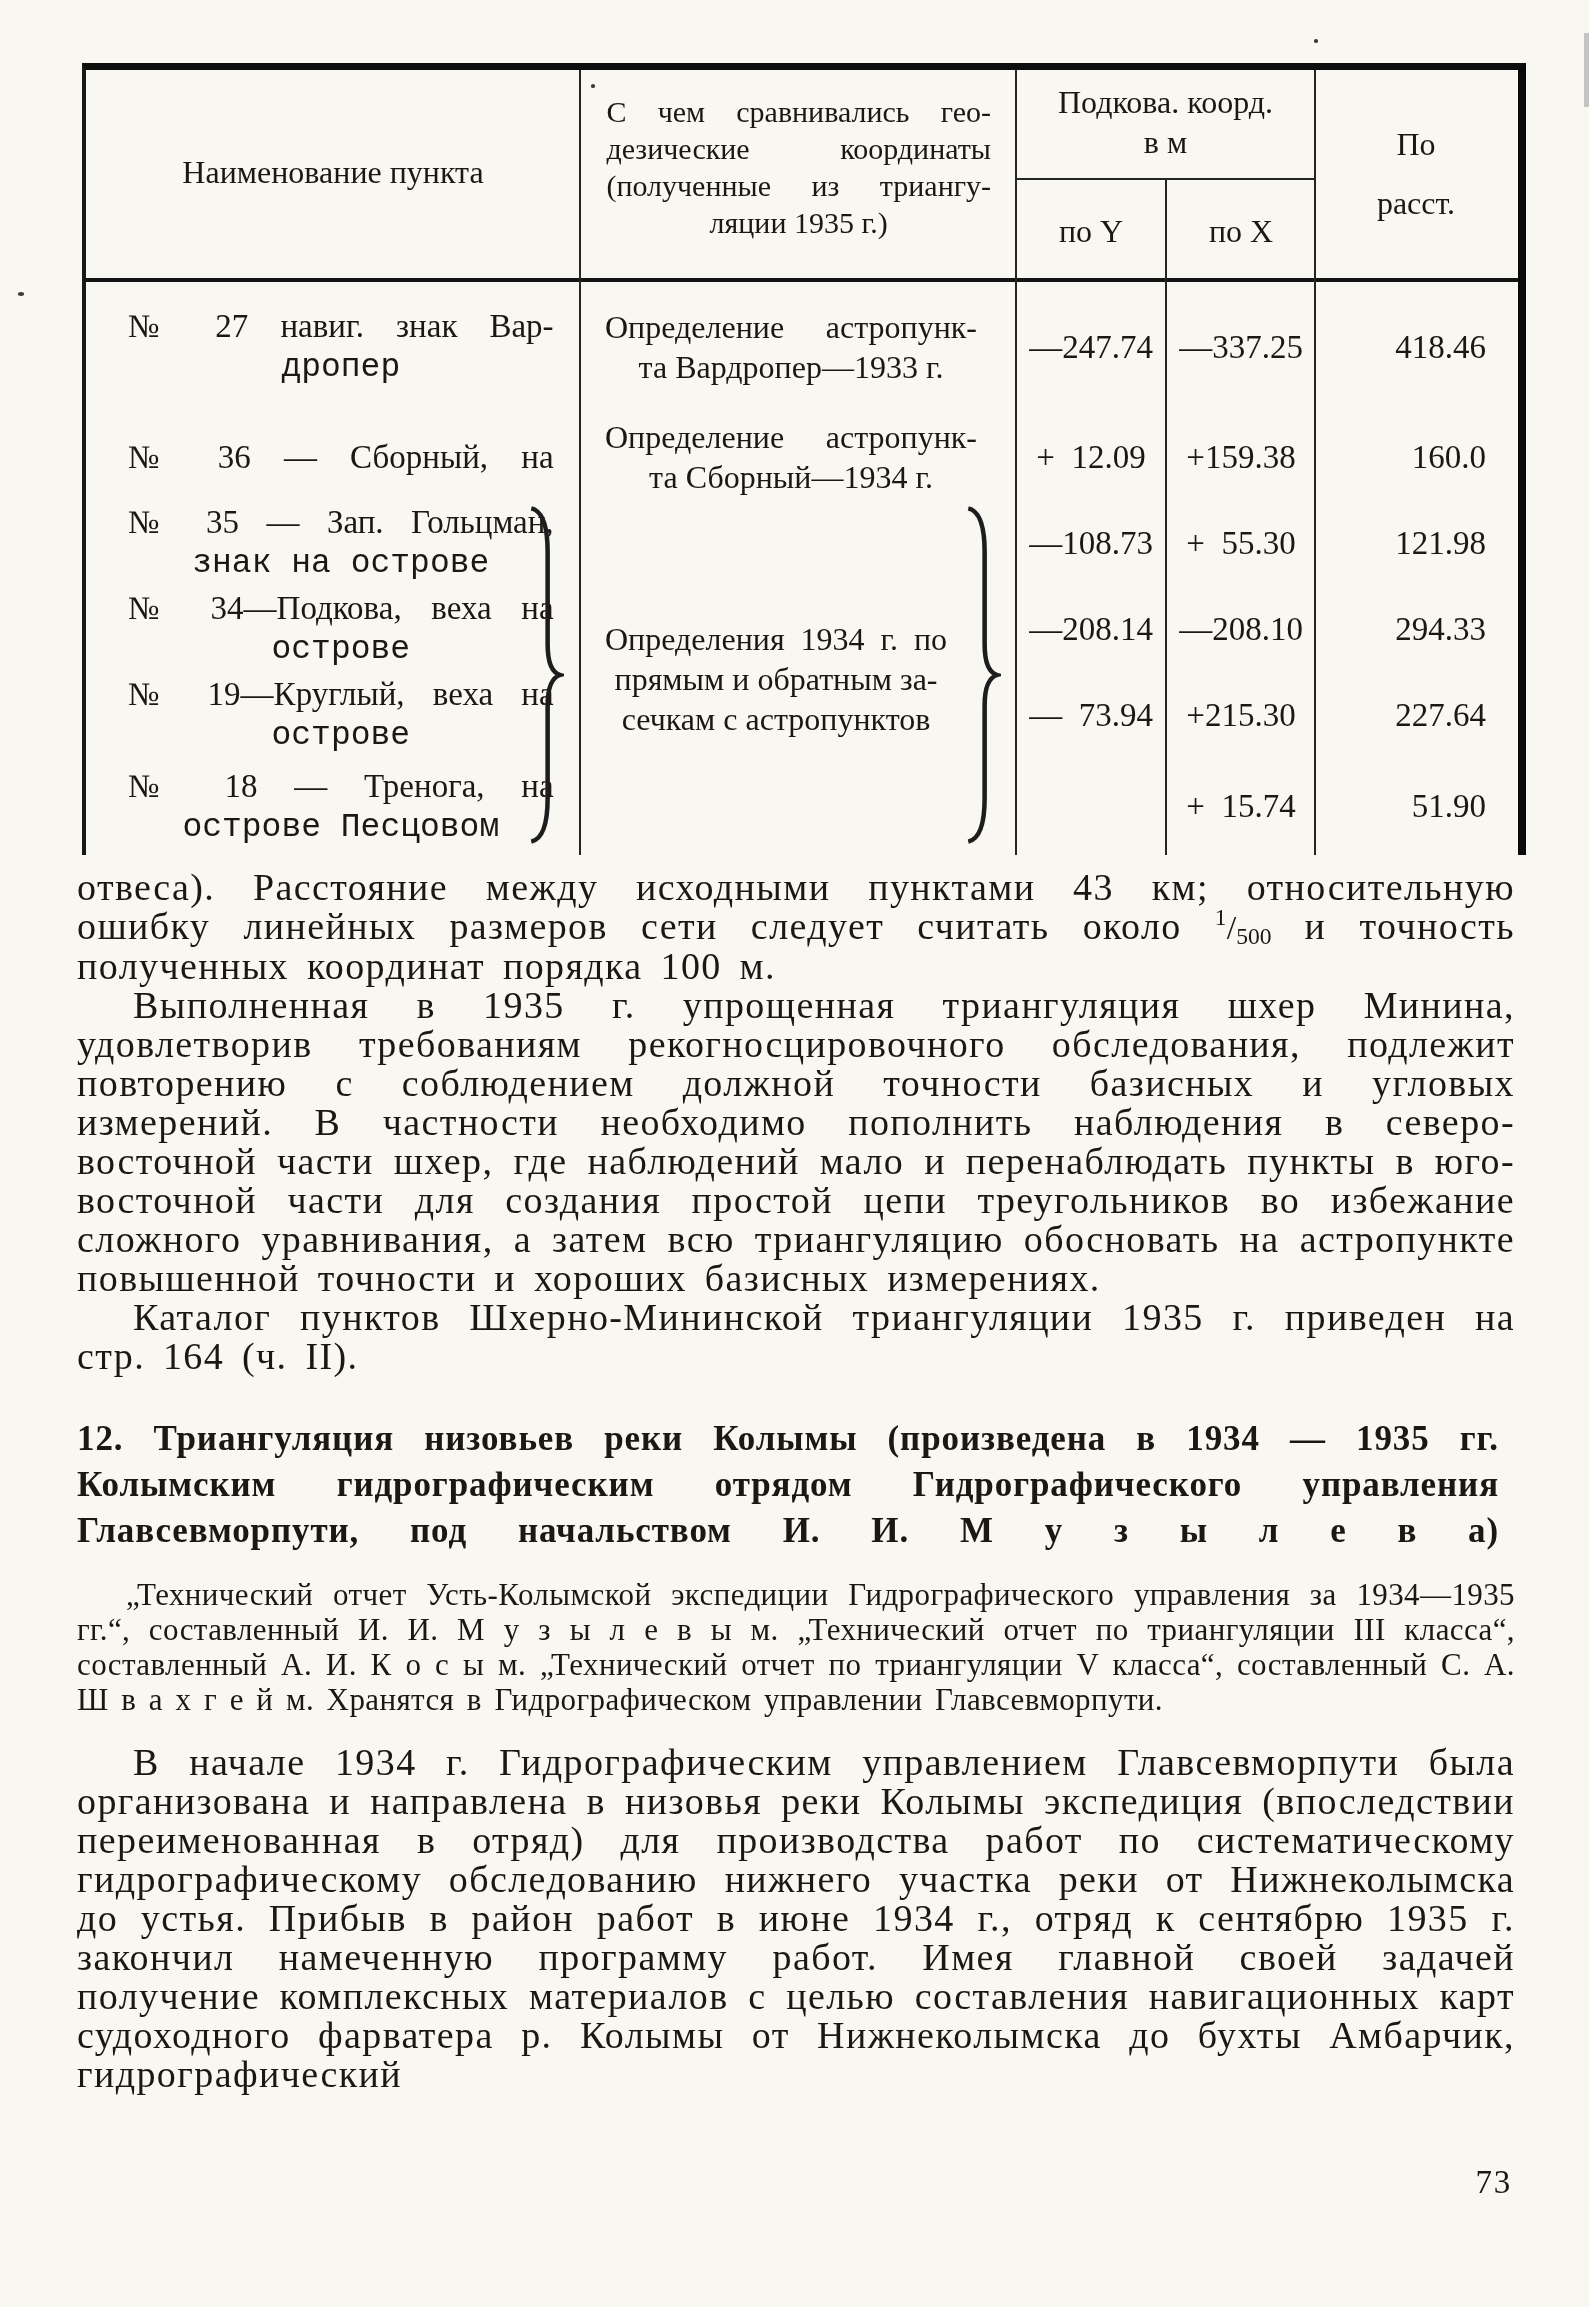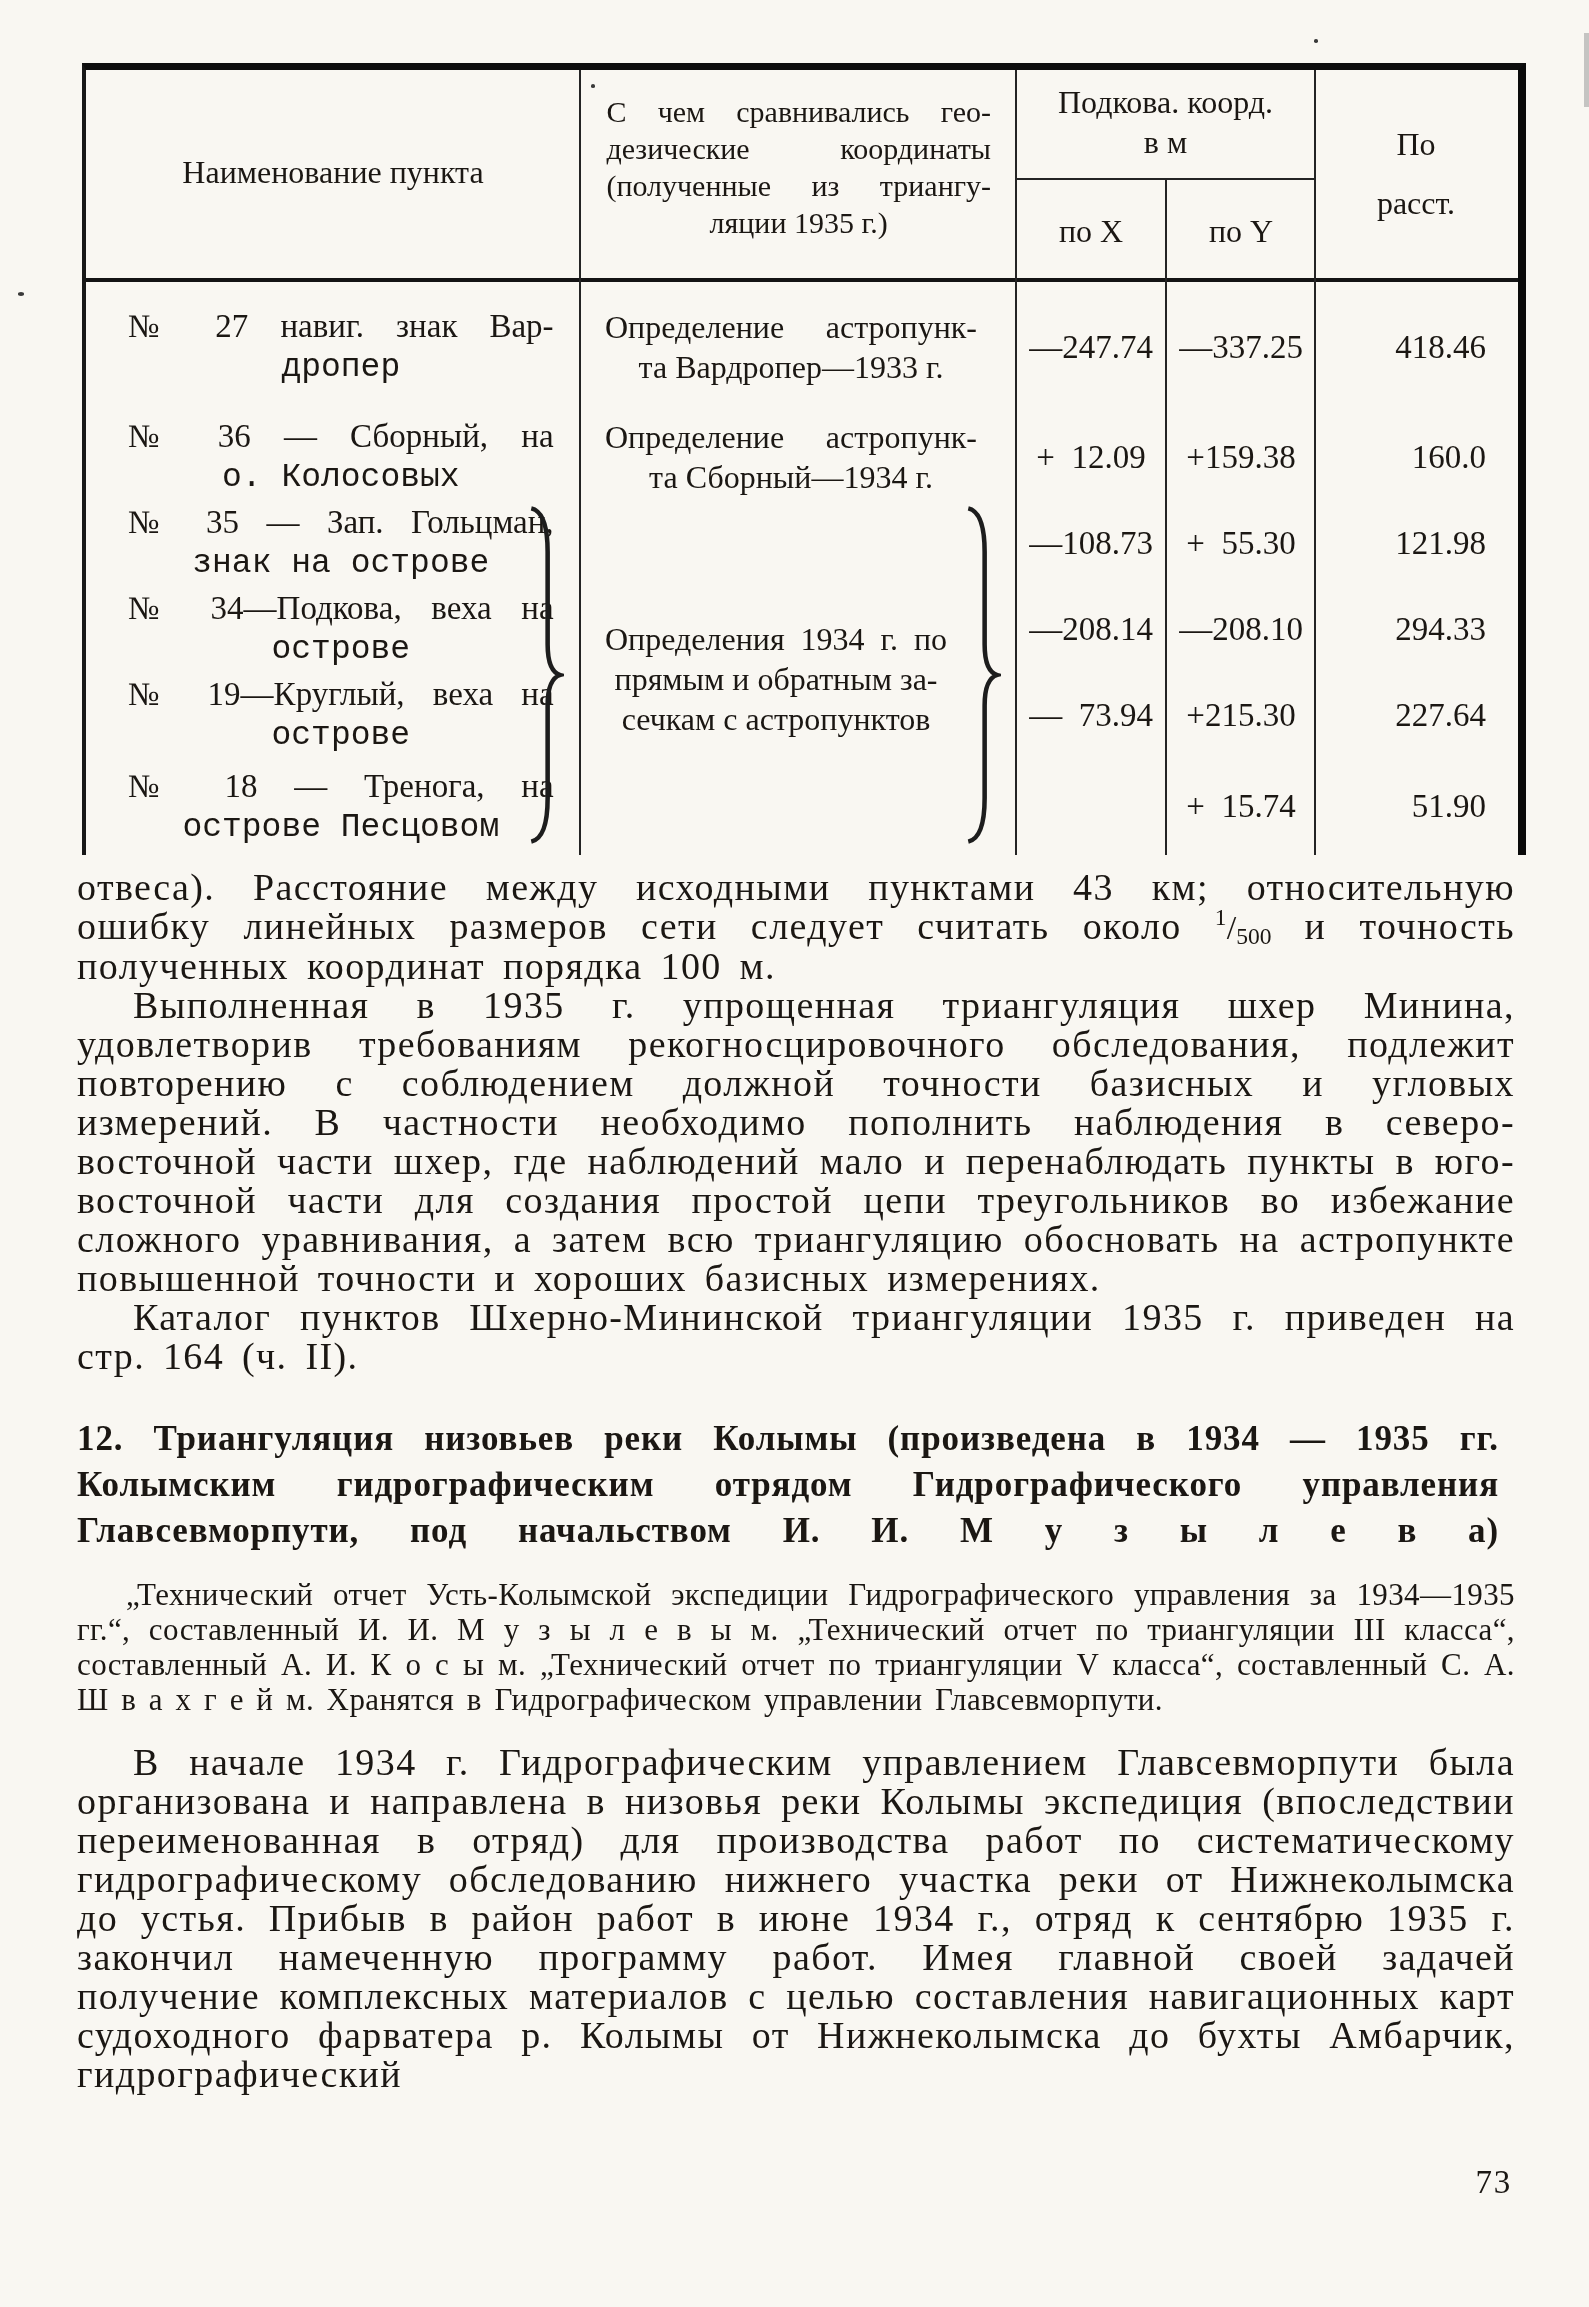--- a/index.html
+++ b/index.html
@@ -101,22 +101,22 @@
       <div class="jl">дезические координаты</div>
       <div class="jl">(полученные из триангу-</div>
       <div class="cl">ляции 1935 г.)</div>
     </div>
     <div class="h-diff">
       <div class="diff-top">
         <div>Подкова. коорд.</div>
         <div>в м</div>
       </div>
       <div class="diff-bottom">
+        <div>по Y</div>
         <div>по X</div>
-        <div>по Y</div>
       </div>
     </div>
     <div class="h-dist">
       <div>По</div>
       <div>расст.</div>
     </div>
   </div>
 
   <div class="hrule-head"></div>
   <div class="hrule-vm"></div>
@@ -134,21 +134,20 @@
     <div class="cell desc gr1 gc2">
       <div class="dl1">Определение астропунк-</div>
       <div class="dl2">та Вардропер—1933 г.</div>
     </div>
     <div class="cell val gr1 gc3">—247.74</div>
     <div class="cell val gr1 gc4">—337.25</div>
     <div class="cell dist gr1 gc5">418.46</div>
 
     <div class="cell name gr2 gc1">
       <div class="nl1">№ 36 — Сборный,  на</div>
-      <div class="nl2">о. Колосовых</div>
     </div>
     <div class="cell desc gr2 gc2">
       <div class="dl1">Определение астропунк-</div>
       <div class="dl2">та Сборный—1934 г.</div>
     </div>
     <div class="cell val gr2 gc3">+  12.09</div>
     <div class="cell val gr2 gc4">+159.38</div>
     <div class="cell dist gr2 gc5">160.0</div>
 
     <div class="cell name gr3 gc1">

